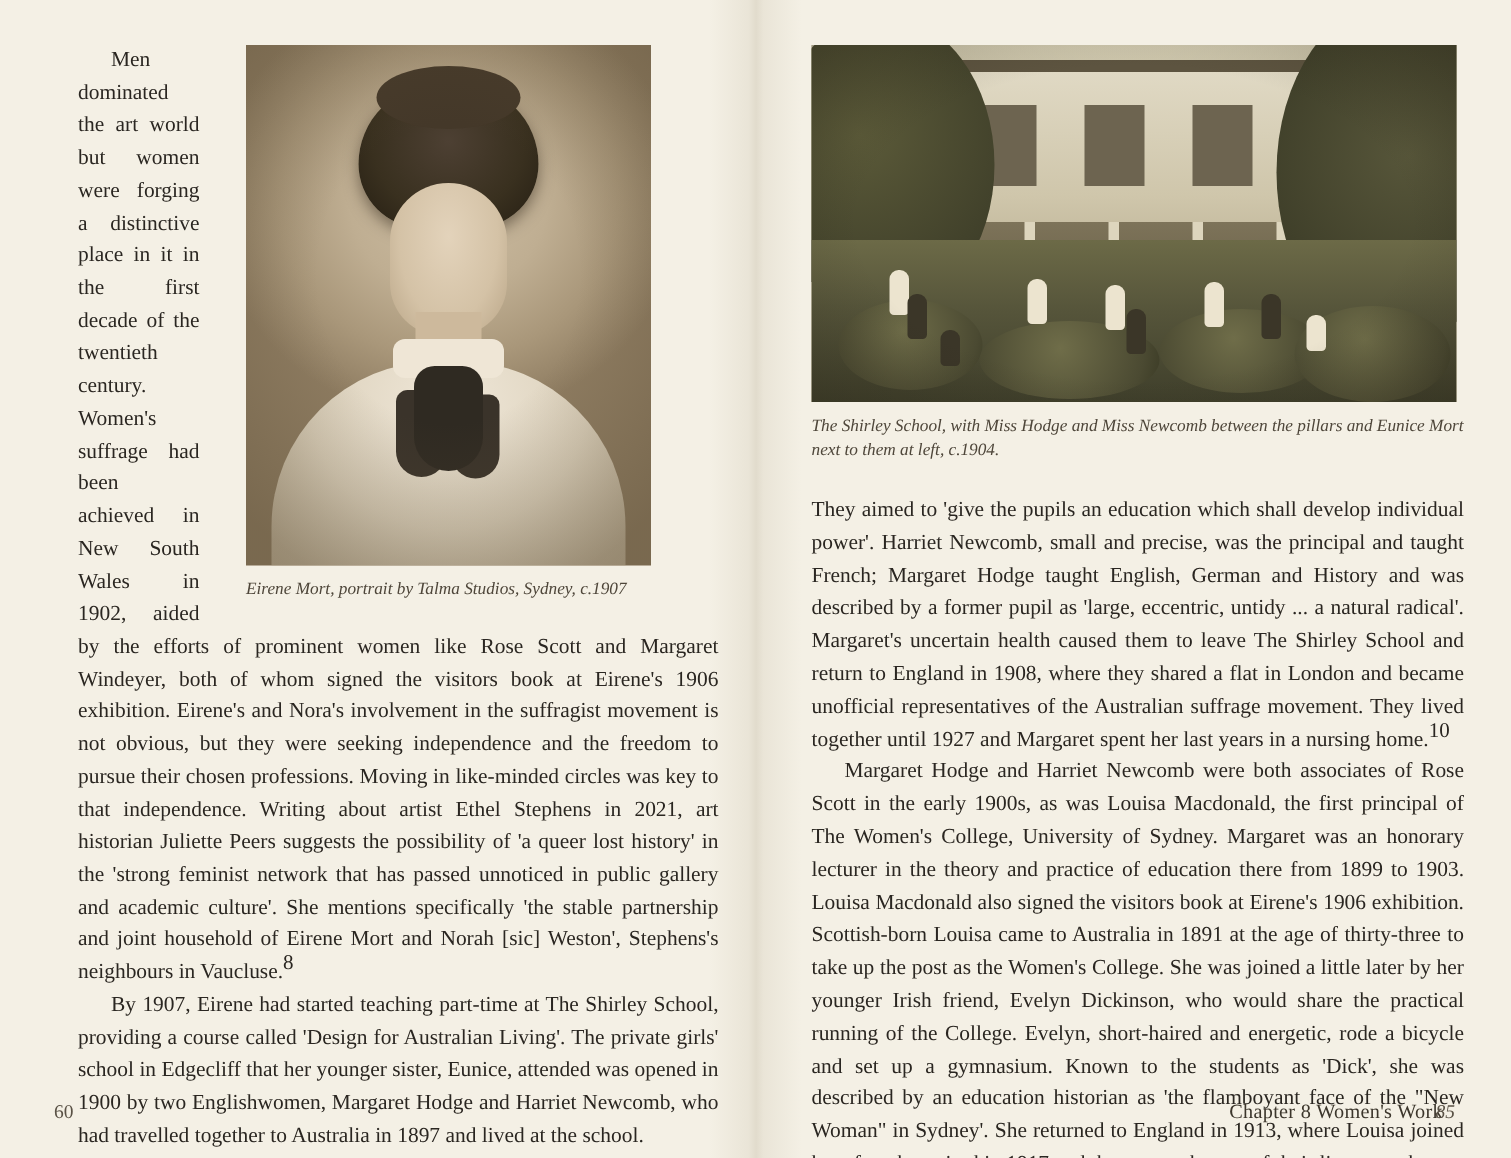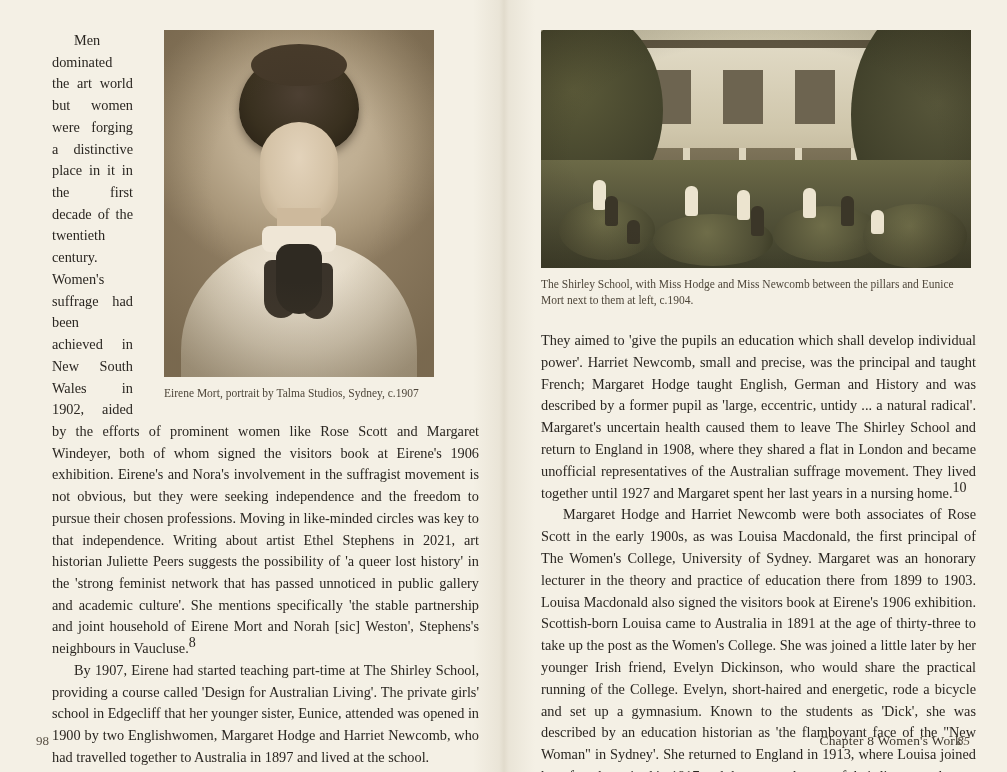--- a/index.html
+++ b/index.html
@@ -134,20 +134,21 @@
     background: #2f2a22;
     border-radius: 18px 18px 30px 30px;
     box-shadow: -18px 10px 0 -6px #3a332a, 18px 12px 0 -7px #3a332a;
   }
   .portrait .vignette {
     position: absolute;
     inset: 0;
     background: radial-gradient(ellipse 72% 64% at 50% 44%, rgba(0,0,0,0) 45%, rgba(90,76,52,0.40) 100%);
   }
   .caption {
+    font-style: italic;
     font-size: 11.5px;
     line-height: 1.35;
     color: #4e463a;
     margin-top: 9px;
   }
   .left-text p {
     margin: 0;
     font-size: 14.3px;
     line-height: 1.52;
     text-align: justify;
@@ -307,21 +308,21 @@
         </div>
         <div class="caption">Eirene Mort, portrait by Talma Studios, Sydney, c.1907</div>
       </div>
 
       <div class="left-text">
         <p class="first"><span>Men dominated the art world but women were forging a distinctive place in it in the first decade of the twentieth century. Women's suffrage had been achieved in New South Wales in 1902, aided by the efforts of prominent women like Rose Scott and Margaret Windeyer, both of whom signed the visitors book at Eirene's 1906 exhibition. Eirene's and Nora's involvement in the suffragist movement is not obvious, but they were seeking independence and the freedom to pursue their chosen professions. Moving in like-minded circles was key to that independence. Writing about artist Ethel Stephens in 2021, art historian Juliette Peers suggests the possibility of 'a queer lost history' in the 'strong feminist network that has passed unnoticed in public gallery and academic culture'. She mentions specifically 'the stable partnership and joint household of Eirene Mort and Norah [sic] Weston', Stephens's neighbours in Vaucluse.</span><sup>8</sup></p>
         <p class="indent"><span>By 1907, Eirene had started teaching part-time at The Shirley School, providing a course called 'Design for Australian Living'. The private girls' school in Edgecliff that her younger sister, Eunice, attended was opened in 1900 by two Englishwomen, Margaret Hodge and Harriet Newcomb, who had travelled together to Australia in 1897 and lived at the school.</span></p>
       </div>
     </div>
 
-    <div class="folio folio-left">98</div>
+    <div class="folio folio-left">60</div>
   </div>
 
   <div class="page page-right">
 
     <div>
       <div class="photo">
         <div class="sky"></div>
         <div class="house"></div>
         <div class="veranda"></div>
         <div class="treeL"></div>

